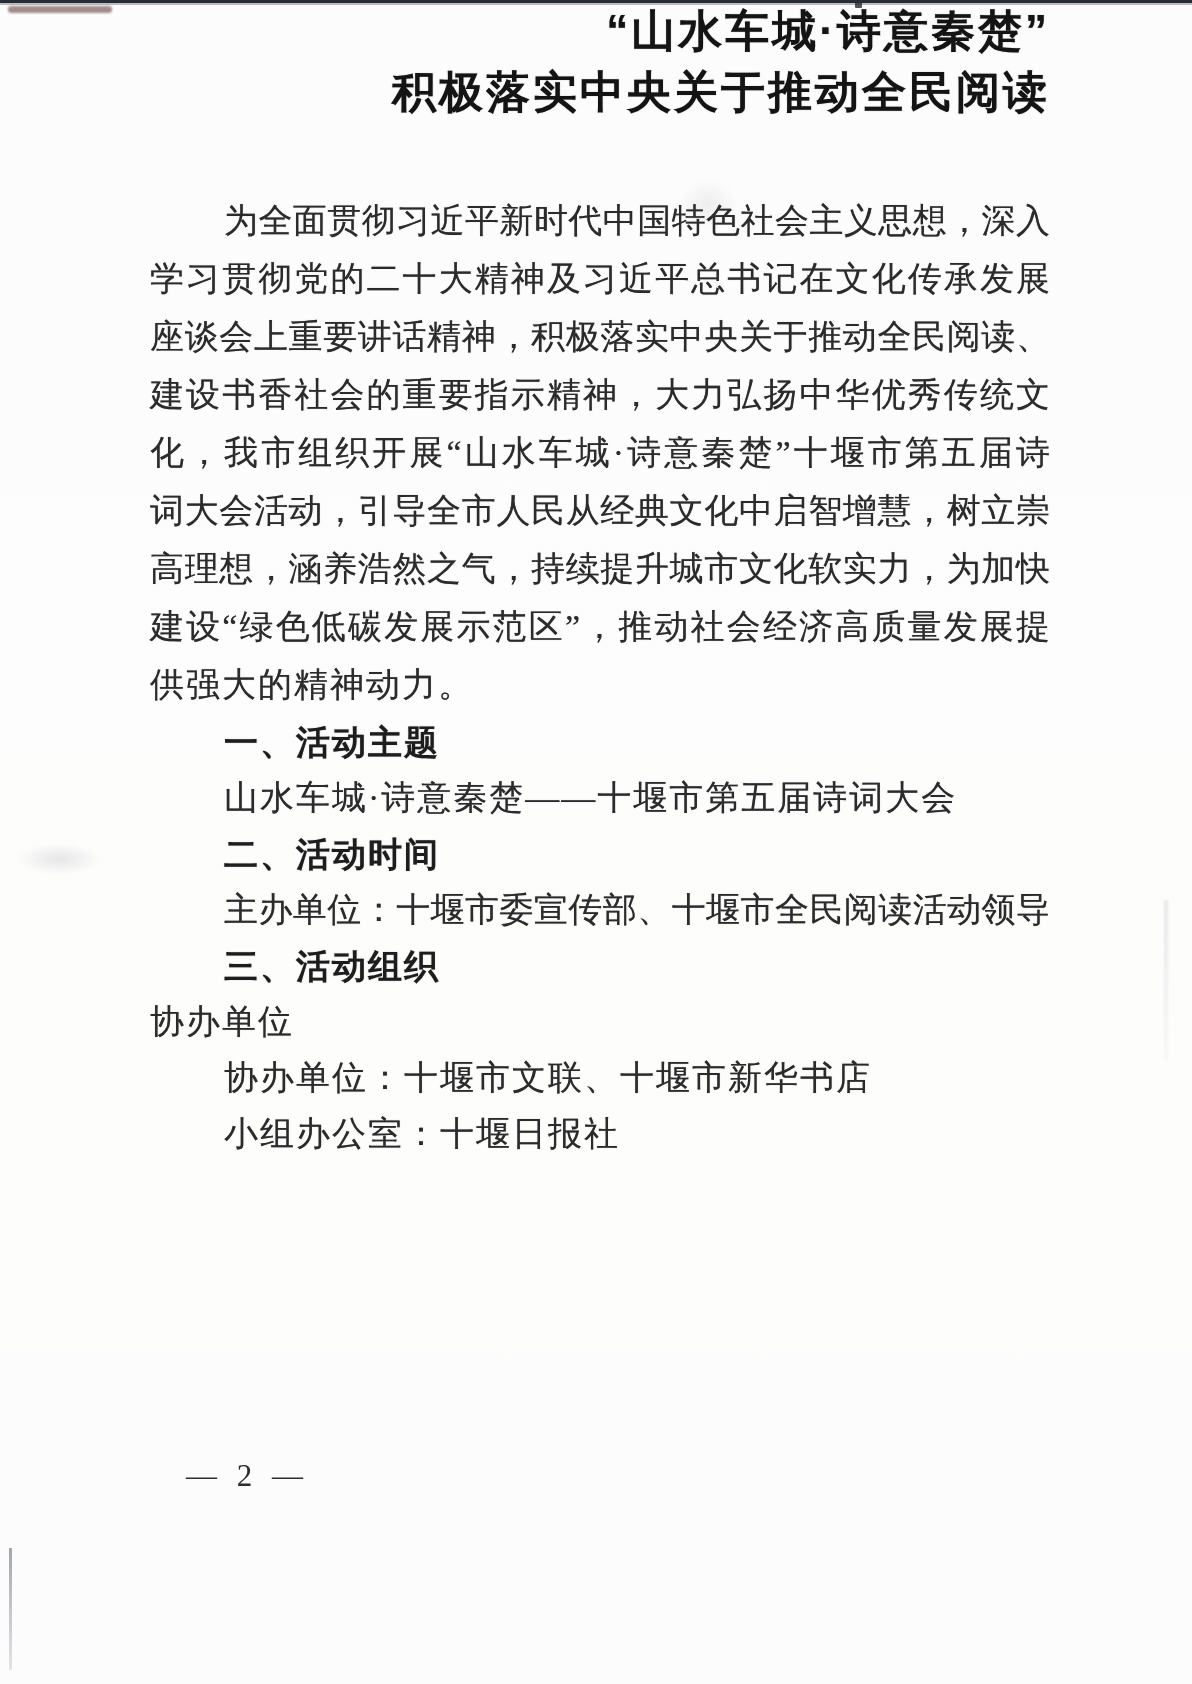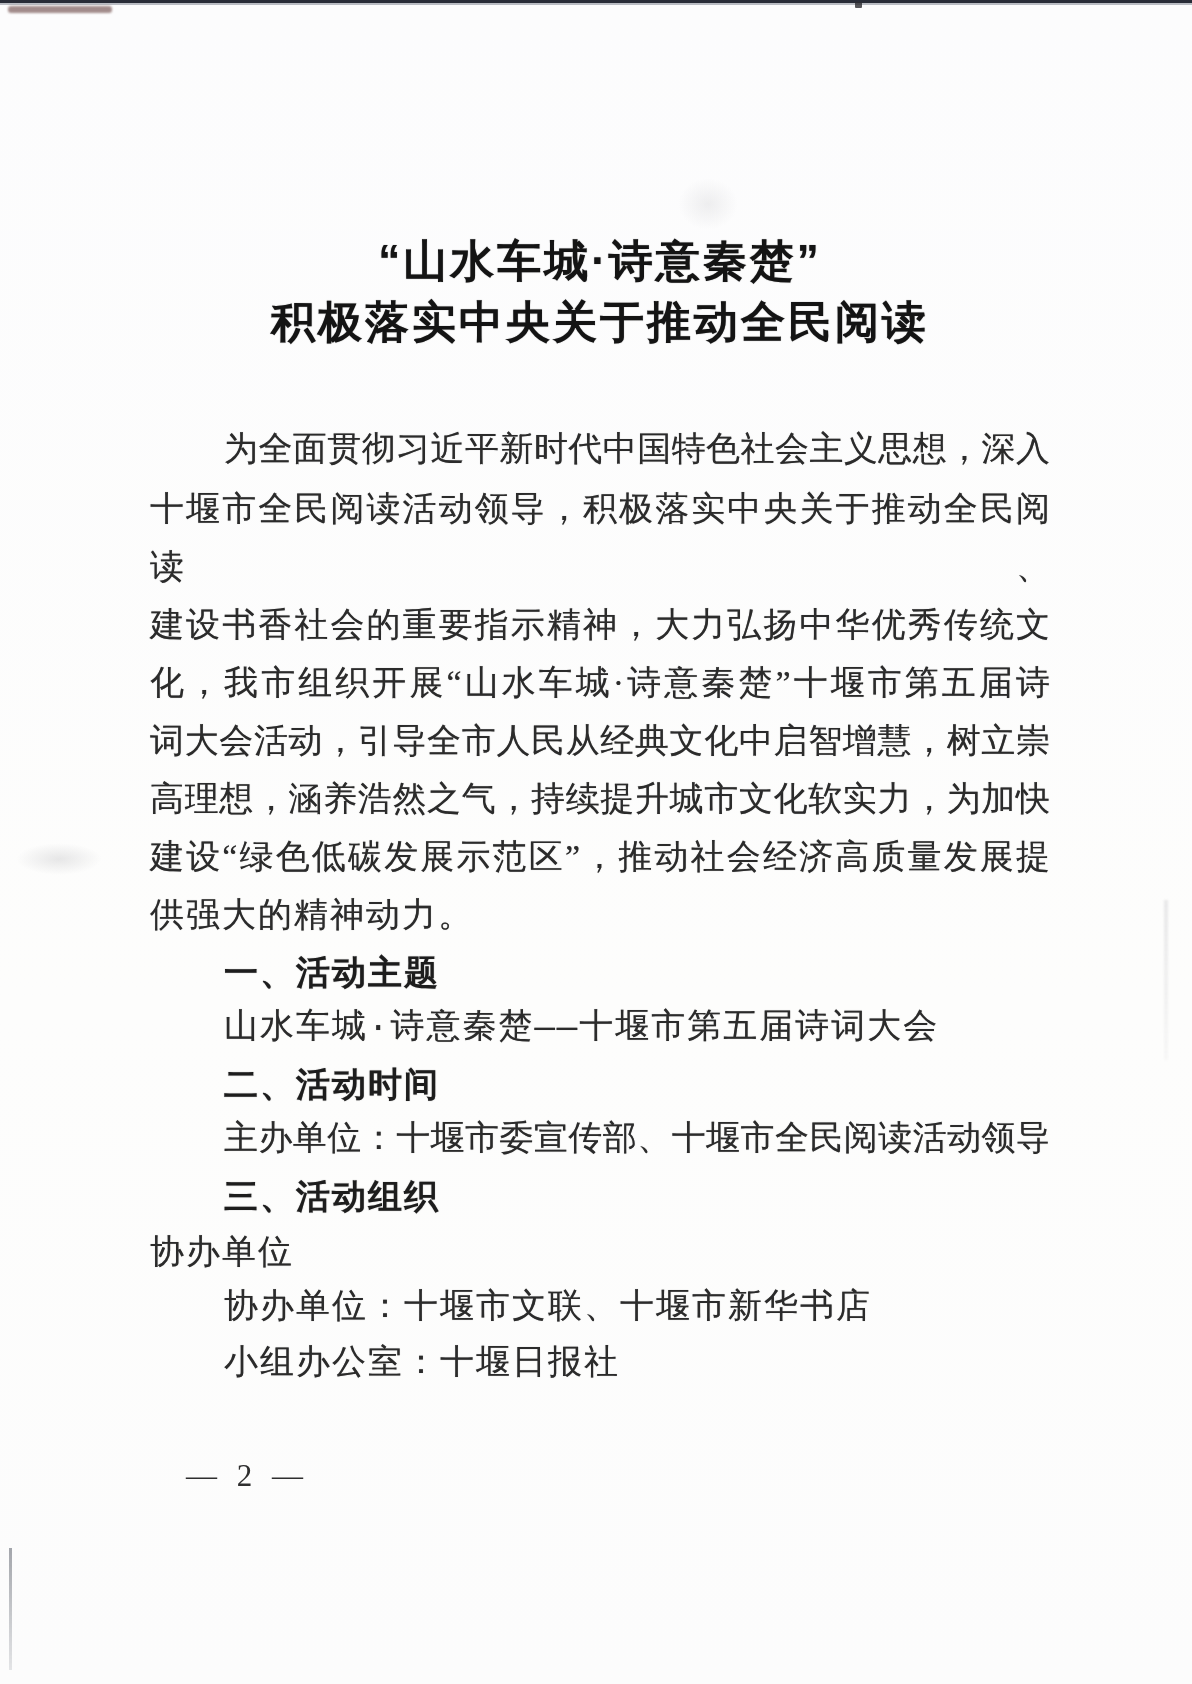--- a/index.html
+++ b/index.html
@@ -49,22 +49,21 @@
     position: absolute; left: 1164px; top: 900px; width: 4px; height: 160px;
     background: linear-gradient(180deg, rgba(140,140,150,.18), rgba(140,140,150,.05));
     filter: blur(.8px);
   }
   
   .doc {
     position: absolute; left: 150px; top: 0; width: 900px;
     color: #262626;
   }
   .title-wrap {
-    margin-top: 230px;
-    text-align: center;
+    text-align: right;
     font-family: "Liberation Sans", "DejaVu Sans", sans-serif;
     font-weight: bold;
     color: #141414;
   }
   .title-line {
     font-size: 44px;
     line-height: 61px;
     letter-spacing: 3px;
     text-shadow: 0 0 1px rgba(20,20,20,.55);
   }
@@ -76,21 +75,21 @@
     color: #2b2b2b;
     text-shadow: 0 0 .7px rgba(45,45,45,.6);
     white-space: nowrap;
   }
   .bline.just, .sline.just {
     white-space: normal;
     text-align: justify;
     text-align-last: justify;
     letter-spacing: 0;
   }
-  .indent { text-indent: 74px; font-family: Liberation Mono, monospace; }
+  .indent { text-indent: 74px; }
   .secs { }
   .sline { line-height: 56px; }
   .sline.heading {
     font-family: "Liberation Sans", "DejaVu Sans", sans-serif;
     font-weight: bold;
     color: #1d1d1d;
     text-shadow: 0 0 1px rgba(25,25,25,.5);
   }
   .pagenum {
     position: absolute; left: 186px; top: 1458px;
@@ -116,21 +115,22 @@
 
   <div class="doc">
 
     <div class="title-wrap">
       <div class="title-line">“山水车城·诗意秦楚”</div>
       <div class="title-line">积极落实中央关于推动全民阅读</div>
     </div>
 
     <div class="para">
       <div class="bline just indent">为全面贯彻习近平新时代中国特色社会主义思想，深入</div>
-      <div class="bline just">十堰市全民阅读活动领导，积极落实中央关于推动全民阅读、</div>
+      <div class="bline just">学习贯彻党的二十大精神及习近平总书记在文化传承发展</div>
+      <div class="bline just">座谈会上重要讲话精神，积极落实中央关于推动全民阅读、</div>
       <div class="bline just">建设书香社会的重要指示精神，大力弘扬中华优秀传统文</div>
       <div class="bline just">化，我市组织开展“山水车城·诗意秦楚”十堰市第五届诗</div>
       <div class="bline just">词大会活动，引导全市人民从经典文化中启智增慧，树立崇</div>
       <div class="bline just">高理想，涵养浩然之气，持续提升城市文化软实力，为加快</div>
       <div class="bline just">建设“绿色低碳发展示范区”，推动社会经济高质量发展提</div>
       <div class="bline">供强大的精神动力。</div>
     </div>
 
     <div class="secs">
       <div class="sline heading indent">一、活动主题</div>

